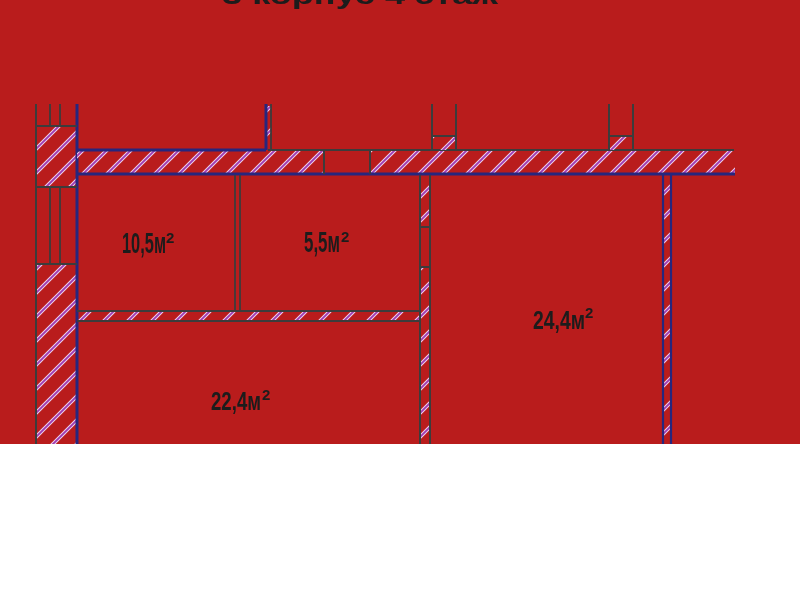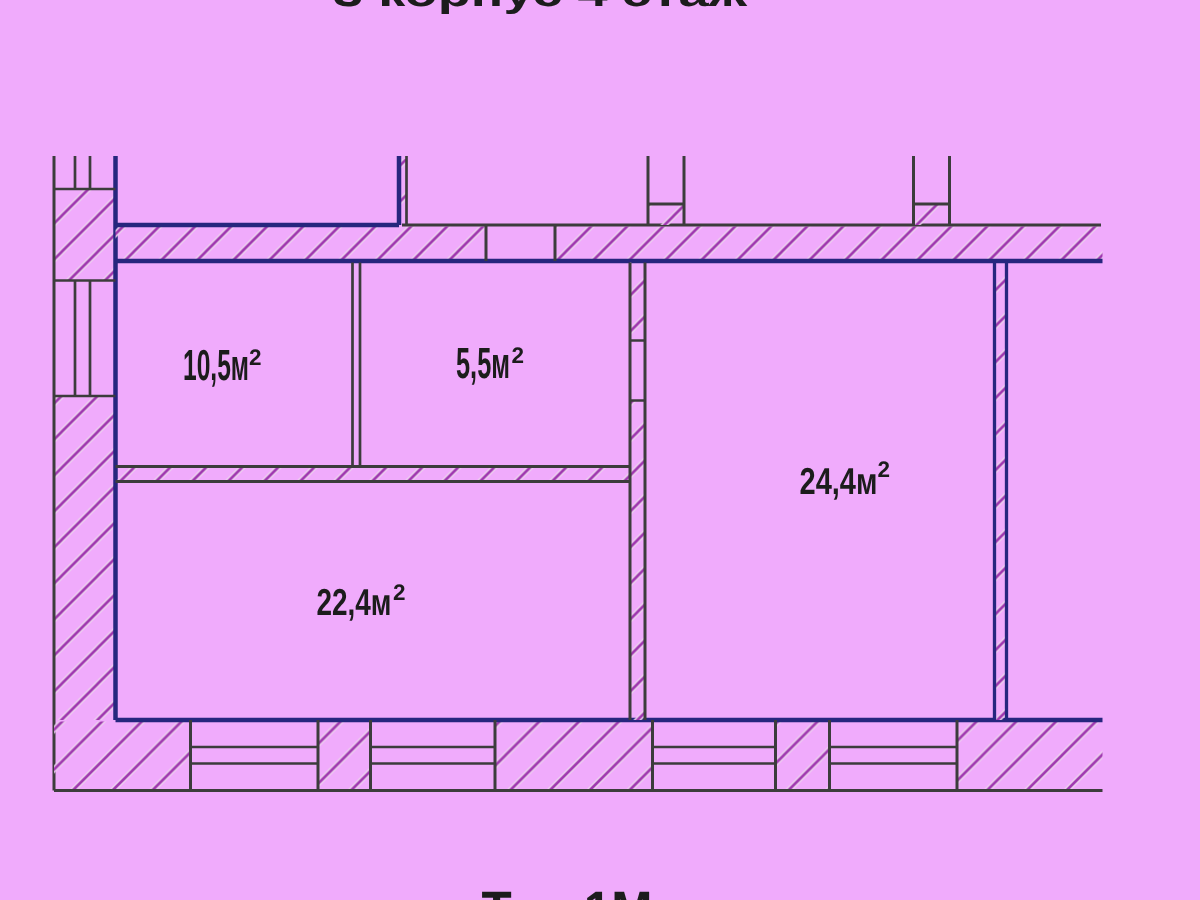--- a/index.html
+++ b/index.html
@@ -1,16 +1,16 @@
 <!DOCTYPE html>
 <html><head>
 <meta charset="utf-8">
 <style>
   html,body{margin:0;padding:0;background:#ffffff;}
-  .page{position:relative;width:800px;height:600px;background:#f0abfc;overflow:hidden;
+  .page{position:relative;width:800px;height:444px;background:#b91c1c;overflow:hidden;
         font-family:"Liberation Sans", sans-serif;}
   svg{position:absolute;left:0;top:0;}
   text{font-family:"Liberation Sans", sans-serif;font-weight:bold;fill:#1c1c1c;}
 </style>
 </head>
 <body>
 <div class="page">
 <svg width="800" height="600" viewBox="0 0 800 600">
 <defs>
   <pattern id="hp" width="24" height="24" patternUnits="userSpaceOnUse" patternTransform="translate(-7 0)">

